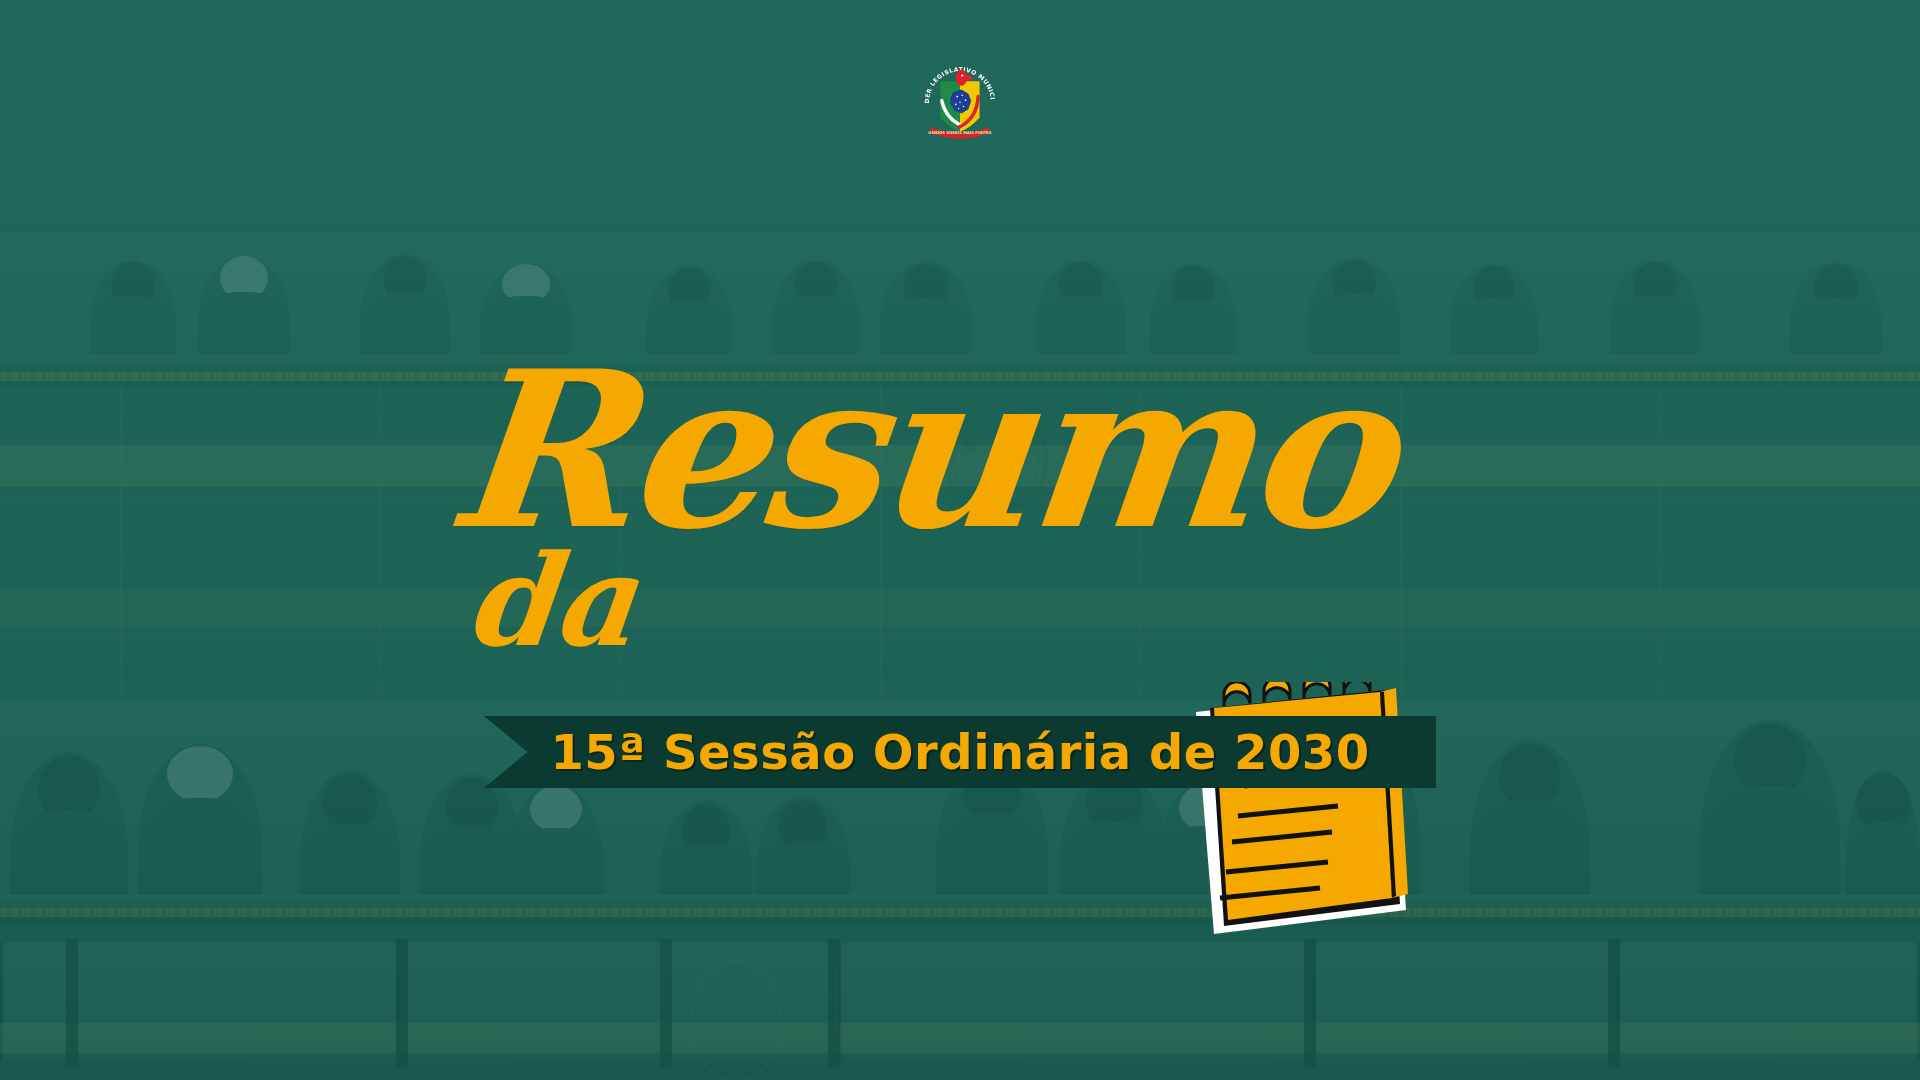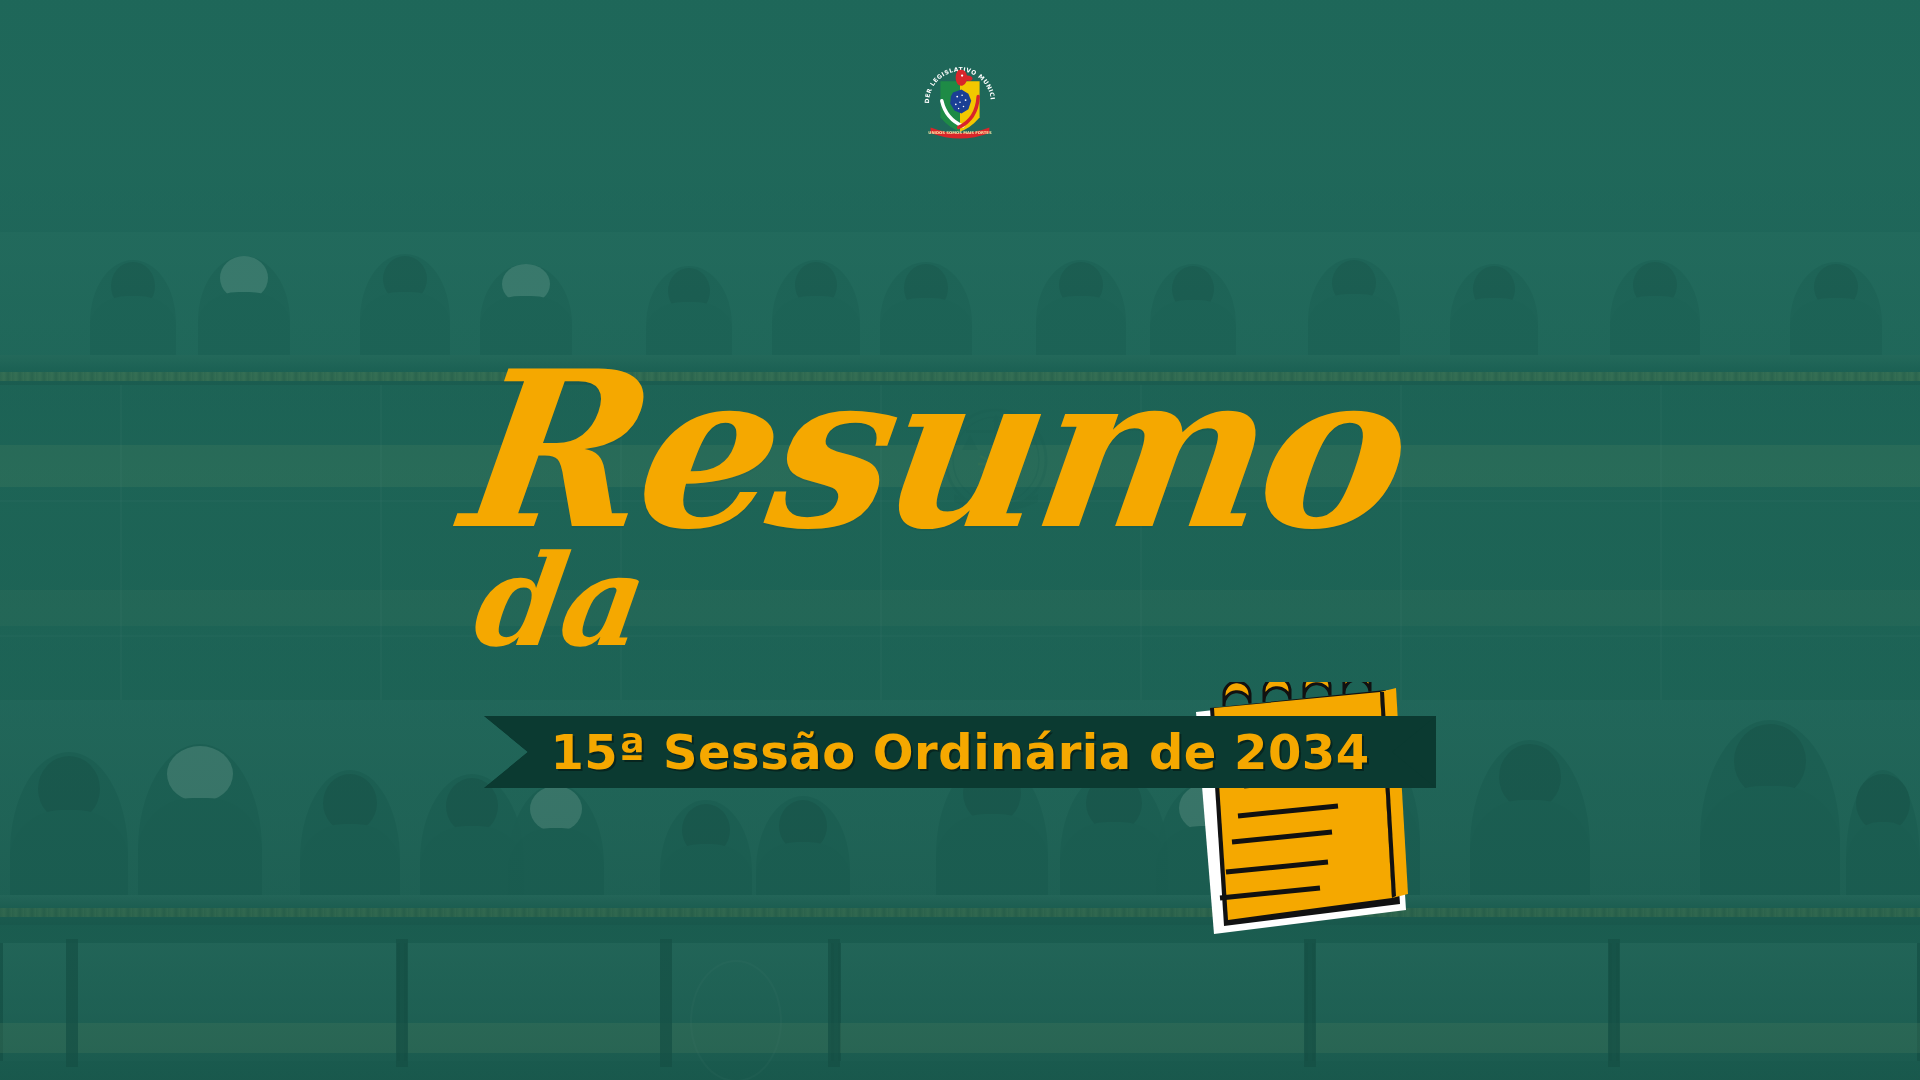--- a/index.html
+++ b/index.html
@@ -483,17 +483,17 @@
         <line x1="58" y1="134" x2="158" y2="124"></line>
         <line x1="52" y1="160" x2="152" y2="150"></line>
         <line x1="46" y1="190" x2="148" y2="180"></line>
         <line x1="40" y1="216" x2="140" y2="206"></line>
       </g>
     </svg>
   </div>
 
   <div class="ribbon">
     <div class="ribbon-inner">
-      <span class="ribbon-text">15ª Sessão Ordinária de 2034</span>
+      <span class="ribbon-text">15ª Sessão Ordinária de 2030</span>
     </div>
   </div>
 
 </div>
 
 </body></html>

